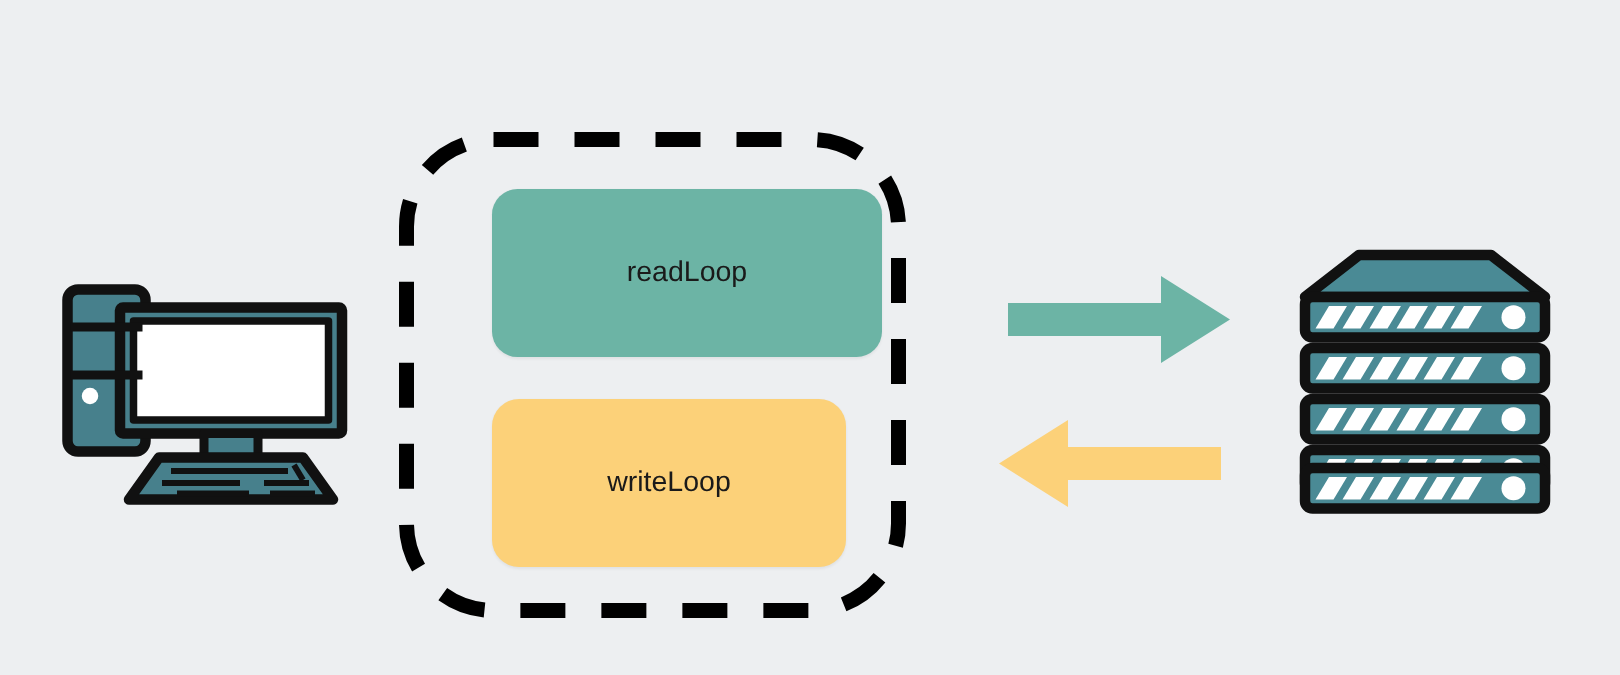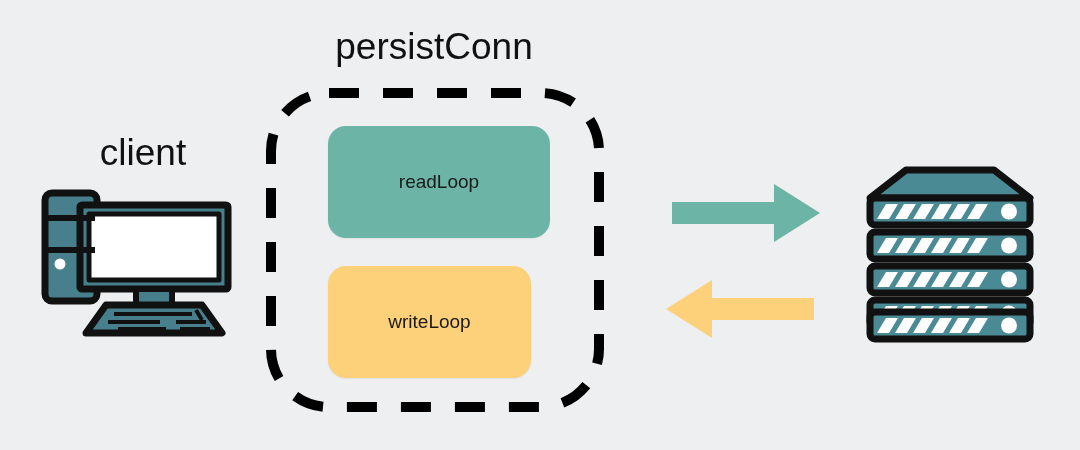--- a/index.html
+++ b/index.html
@@ -66,28 +66,29 @@
     align-items: center;
     justify-content: center;
     border-radius: 18px;
     font-size: 19px;
     color: #1a1a1a;
     box-shadow: 0 1px 2px rgba(0,0,0,0.06);
   }
   #readloop-box {
     left: 328px;
     top: 126px;
-    width: 222px;
+    width: 260px;
     height: 112px;
     background: #6CB4A5;
+    border-radius: 17px;
   }
   #writeloop-box {
     left: 328px;
     top: 266px;
-    width: 203px;
+    width: 236px;
     height: 112px;
     background: #FCD179;
     text-align: center;
   }
 
   
   .arrow {
     position: absolute;
   }
   #arrow-to-server {
@@ -120,37 +121,35 @@
     width: 172px;
     height: 182px;
   }
   #client-icon svg, #server-icon svg { display: block; }
 </style>
 </head>
 <body>
 
 <div id="stage">
 
-  <div class="label" id="persistconn-label">persistConn</div>
 
   <div id="persistconn-box">
     <svg width="338" height="324" viewBox="0 0 338 324">
       <rect x="5" y="5" width="328" height="314" rx="58" ry="58" fill="none" stroke="#000000" stroke-width="10" stroke-dasharray="30 24" stroke-linecap="butt"></rect>
     </svg>
   </div>
 
   <div class="loop-box" id="readloop-box">
     <span>readLoop</span>
   </div>
 
   <div class="loop-box" id="writeloop-box">
     <span>writeLoop</span>
   </div>
 
-  <div class="label" id="client-label">client</div>
 
   <div id="client-icon">
     <svg width="210" height="150" viewBox="0 0 210 150">
       <g stroke="#111111" stroke-width="7" stroke-linejoin="round">
 
         <rect x="5" y="5" width="52" height="108" rx="7" fill="#47808C"></rect>
 
         <rect x="40" y="17" width="148" height="84" rx="2" fill="#47808C"></rect>
 
         <rect x="49" y="26" width="130" height="66" fill="#FFFFFF" stroke-width="5"></rect>

